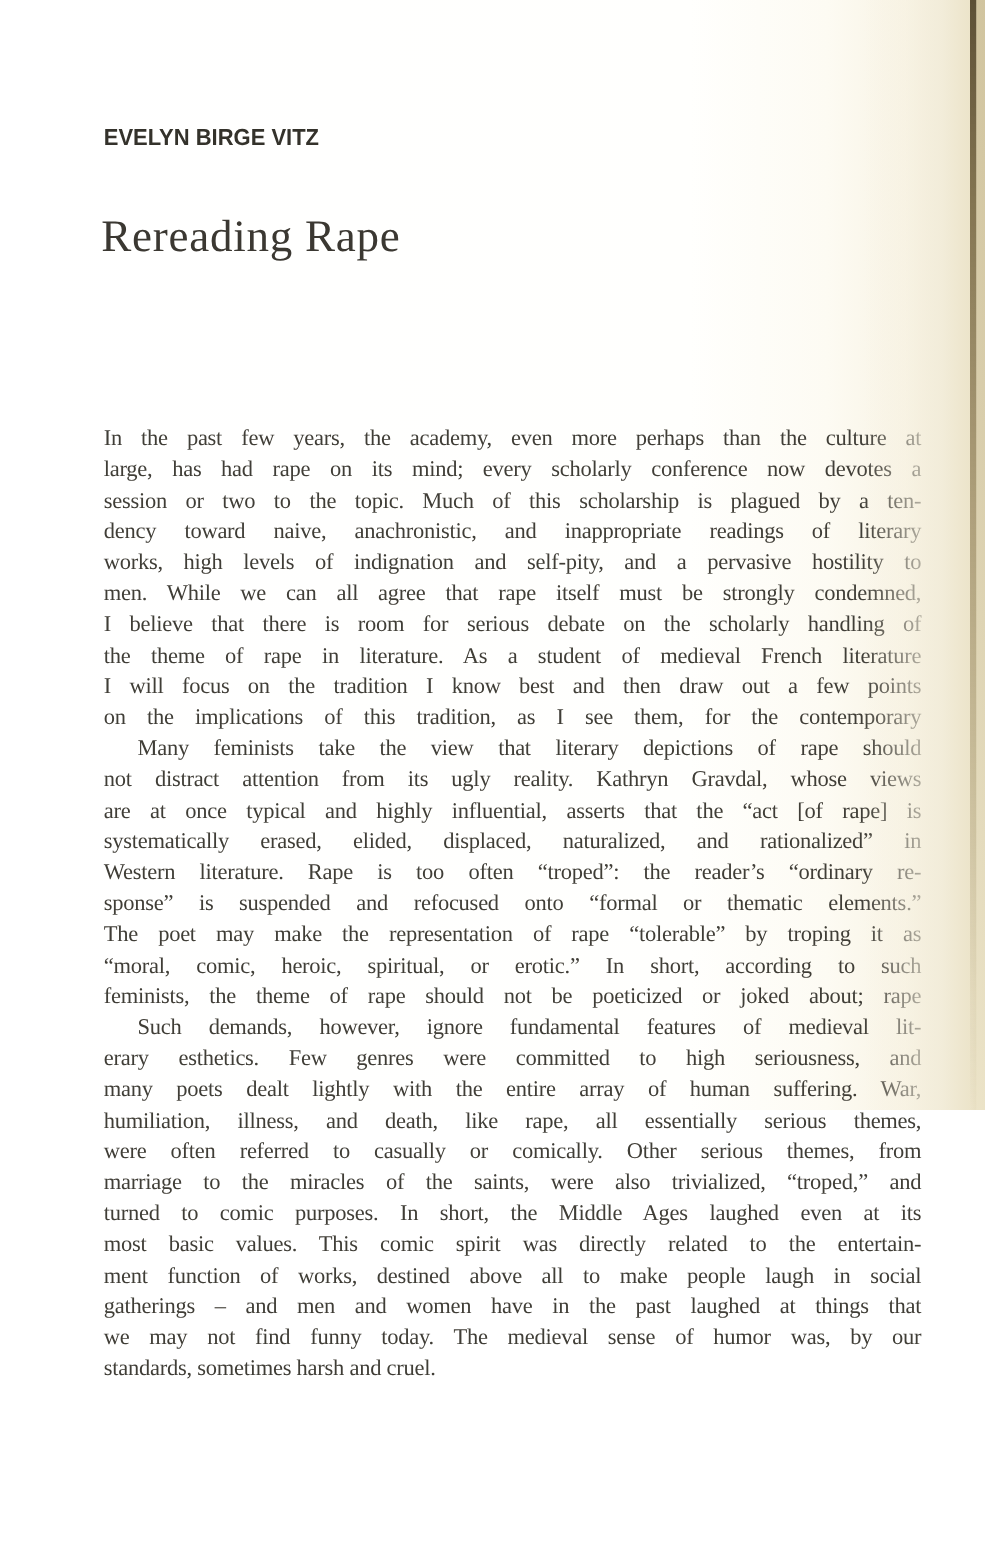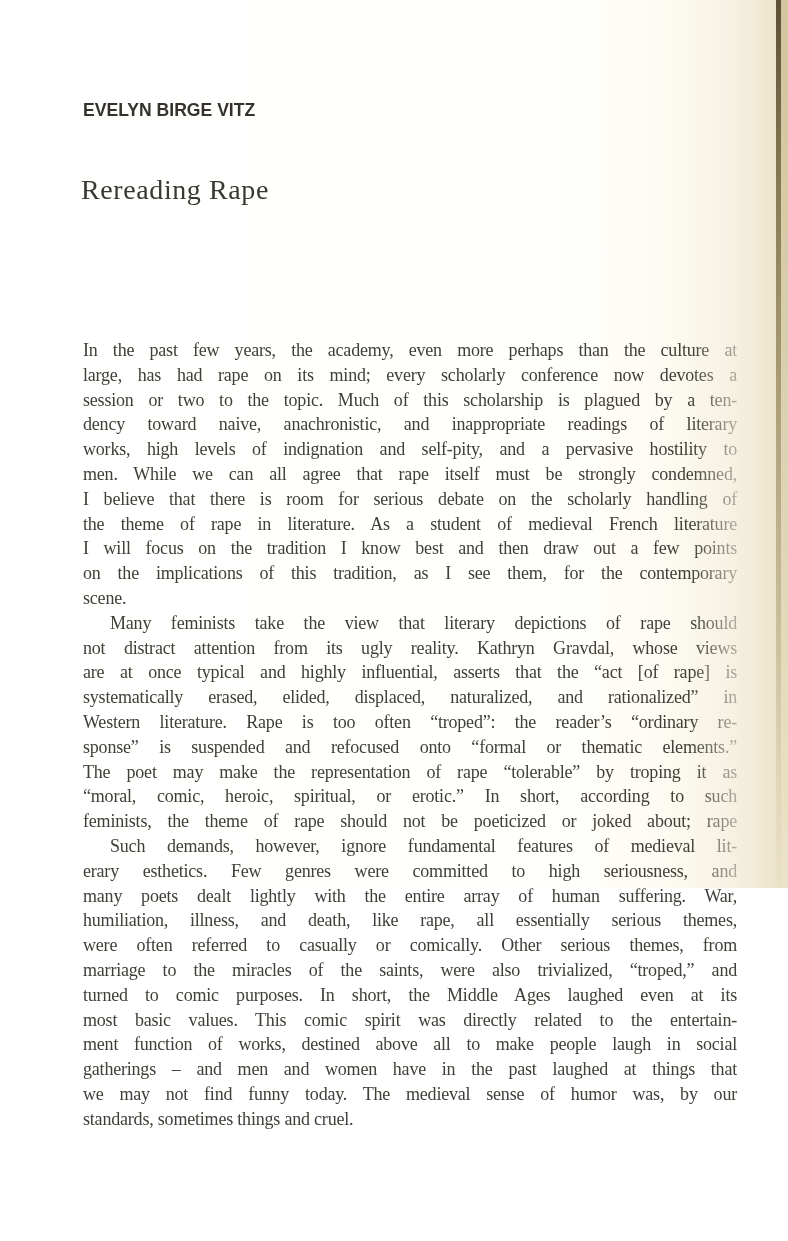--- a/index.html
+++ b/index.html
@@ -71,21 +71,21 @@
     white-space: nowrap;
   }
 
   .title {
     position: absolute;
     left: 81px;
     top: 166px;
     margin: 0;
     font-family: "Liberation Serif", serif;
     font-weight: 400;
-    font-size: 28px;
+    font-size: 36px;
     line-height: 47px;
     letter-spacing: 0.6px;
     color: #3b3832;
     white-space: nowrap;
   }
 
   .body-text {
     position: absolute;
     left: 83px;
     top: 338px;
@@ -119,42 +119,41 @@
       <div class="line">In the past few years, the academy, even more perhaps than the culture at</div>
       <div class="line">large, has had rape on its mind; every scholarly conference now devotes a</div>
       <div class="line">session or two to the topic. Much of this scholarship is plagued by a ten-</div>
       <div class="line">dency toward naive, anachronistic, and inappropriate readings of literary</div>
       <div class="line">works, high levels of indignation and self-pity, and a pervasive hostility to</div>
       <div class="line">men. While we can all agree that rape itself must be strongly condemned,</div>
       <div class="line">I believe that there is room for serious debate on the scholarly handling of</div>
       <div class="line">the theme of rape in literature. As a student of medieval French literature</div>
       <div class="line">I will focus on the tradition I know best and then draw out a few points</div>
       <div class="line">on the implications of this tradition, as I see them, for the contemporary</div>
-      <div class="line last">scene.</div>
       <div class="line indent">Many feminists take the view that literary depictions of rape should</div>
       <div class="line">not distract attention from its ugly reality. Kathryn Gravdal, whose views</div>
       <div class="line">are at once typical and highly influential, asserts that the “act [of rape] is</div>
       <div class="line">systematically erased, elided, displaced, naturalized, and rationalized” in</div>
       <div class="line">Western literature. Rape is too often “troped”: the reader’s “ordinary re-</div>
       <div class="line">sponse” is suspended and refocused onto “formal or thematic elements.”</div>
       <div class="line">The poet may make the representation of rape “tolerable” by troping it as</div>
       <div class="line">“moral, comic, heroic, spiritual, or erotic.” In short, according to such</div>
       <div class="line">feminists, the theme of rape should not be poeticized or joked about; rape</div>
       <div class="line indent">Such demands, however, ignore fundamental features of medieval lit-</div>
       <div class="line">erary esthetics. Few genres were committed to high seriousness, and</div>
       <div class="line">many poets dealt lightly with the entire array of human suffering. War,</div>
       <div class="line">humiliation, illness, and death, like rape, all essentially serious themes,</div>
       <div class="line">were often referred to casually or comically. Other serious themes, from</div>
       <div class="line">marriage to the miracles of the saints, were also trivialized, “troped,” and</div>
       <div class="line">turned to comic purposes. In short, the Middle Ages laughed even at its</div>
       <div class="line">most basic values. This comic spirit was directly related to the entertain-</div>
       <div class="line">ment function of works, destined above all to make people laugh in social</div>
       <div class="line">gatherings – and men and women have in the past laughed at things that</div>
       <div class="line">we may not find funny today. The medieval sense of humor was, by our</div>
-      <div class="line last">standards, sometimes things and cruel.</div>
+      <div class="line last">standards, sometimes harsh and cruel.</div>
     </div>
 
   <div class="page-edge">
     <div class="edge-outer"></div>
     <div class="edge-stripe"></div>
   </div>
 
 </div>
 
 </body></html>

